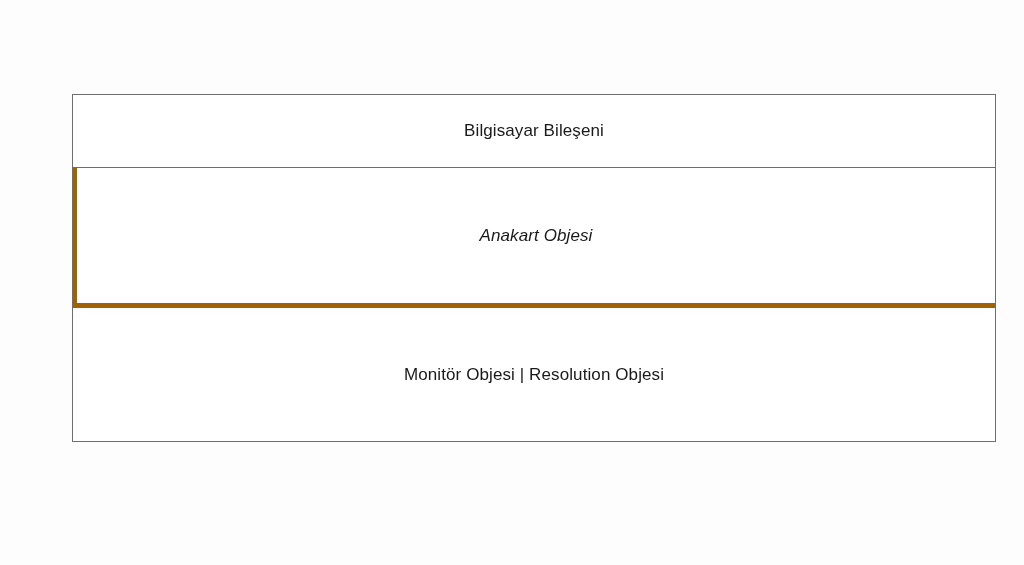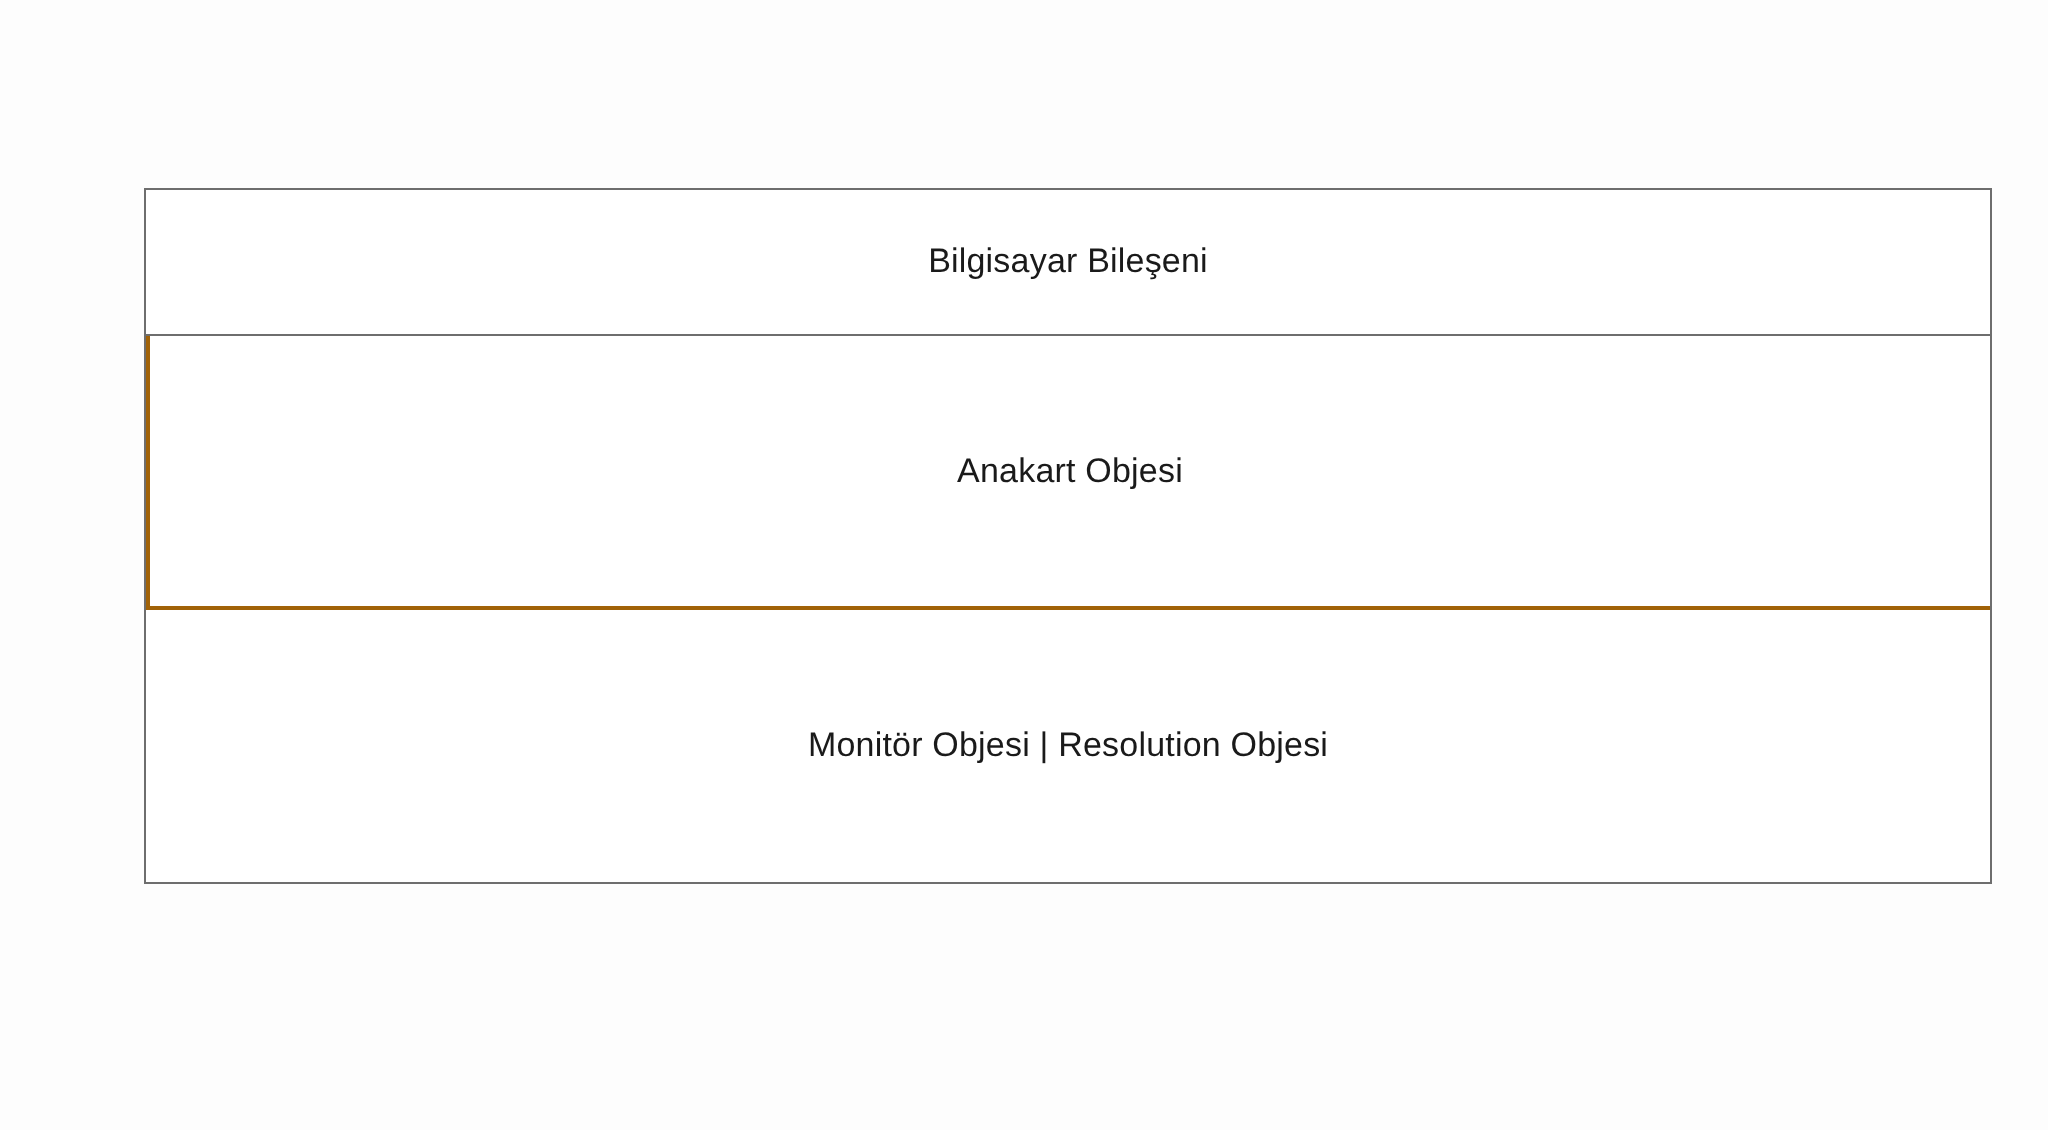--- a/index.html
+++ b/index.html
@@ -39,37 +39,37 @@
   }
 
   .diagram-row {
     display: flex;
     box-sizing: border-box;
     width: 100%;
   }
 
   .row-header   { height: 72px;  }
   .row-split    { height: 136px; border-top: 1px solid #6e6e6e; }
-  .row-footer   { height: 138px; border-top: 2px solid #a16207; }
+  .row-footer   { height: 138px; border-top: 5px solid #a16207; }
 
   .cell {
     box-sizing: border-box;
     display: flex;
     align-items: center;
     justify-content: center;
     height: 100%;
     padding: 0 10px;
     text-align: right;
   }
 
   .cell-full { width: 100%; }
 
   
   .cell-left  { width: 461px; }
-  .cell-right { width: 461px; border-left: 2px solid #a16207; flex: 1; }
+  .cell-right { width: 461px; border-left: 4px solid #a16207; flex: 1; font-style: italic; }
 
   .cell-label {
     font-size: 17px;
     line-height: 1.25;
     color: #1a1a1a;
     letter-spacing: 0.1px;
     white-space: nowrap;
   }
 </style>
 </head>

